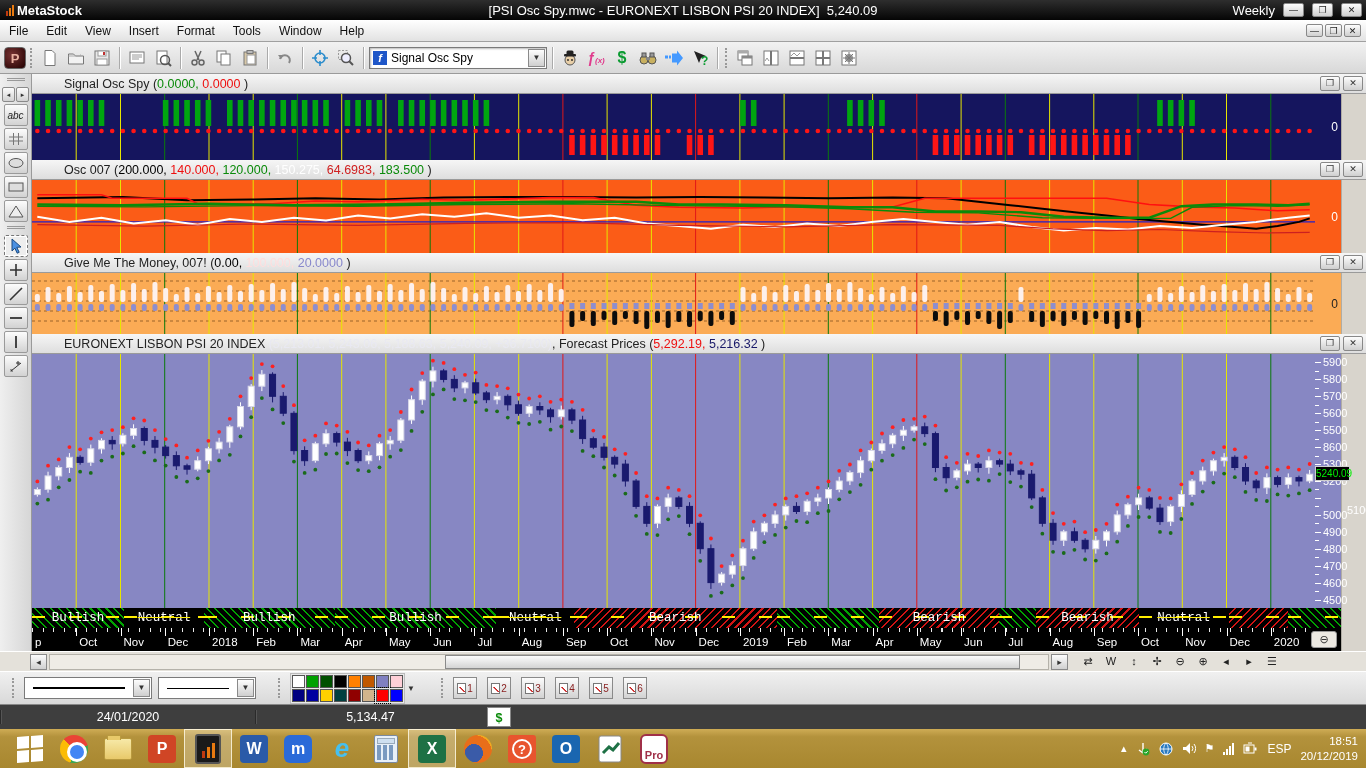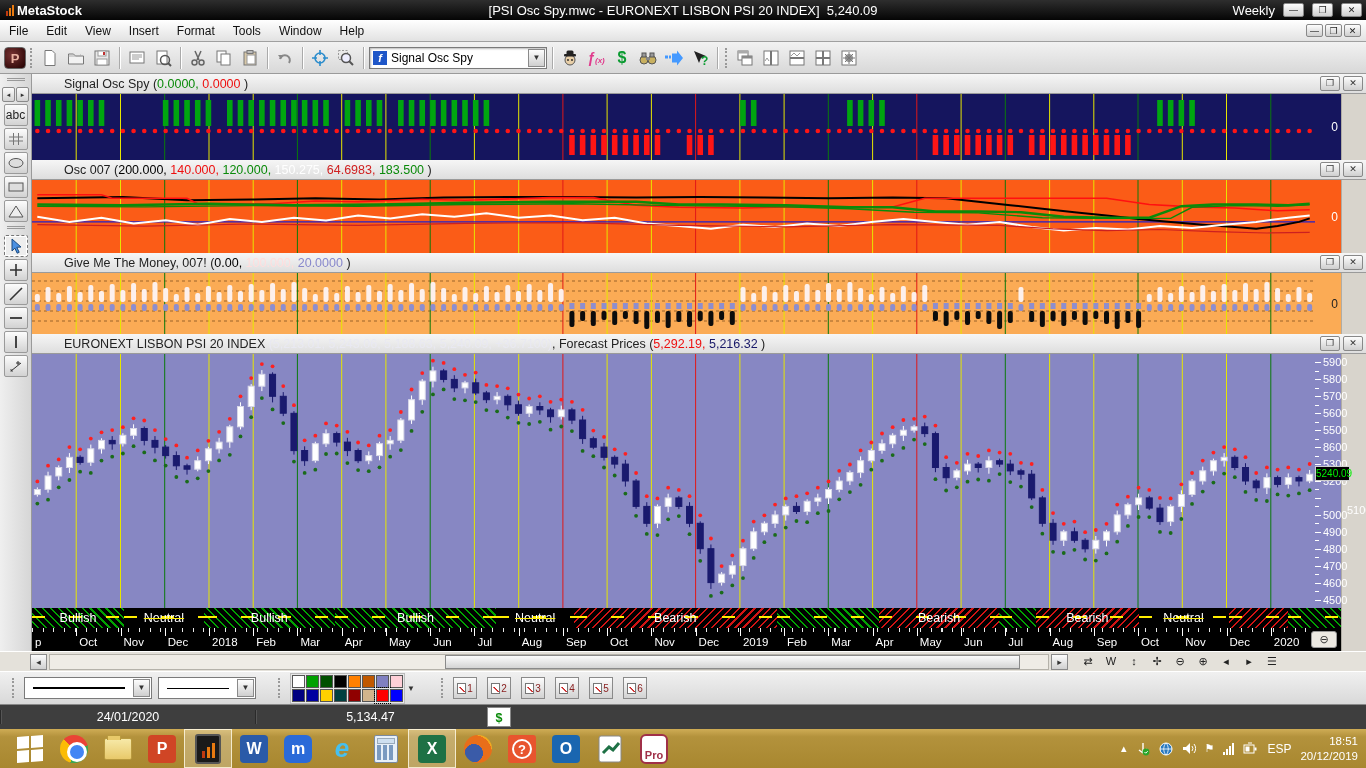--- a/index.html
+++ b/index.html
@@ -71,21 +71,21 @@
      text-align:center; border:1px solid #cfcfcf; padding:1px 0; }
 
   .ribbonrow, .xaxisrow { display:flex; }
   .ribbon { width:1309px; height:20px; background:#000; display:flex; overflow:hidden; }
   .rseg { position:relative; height:100%; display:flex; align-items:center; justify-content:center; }
   .rseg.bullish { background:repeating-linear-gradient(45deg, transparent 0 4px, rgba(0,170,0,.95) 4px 5.6px), #000; }
   .rseg.bearish { background:repeating-linear-gradient(135deg, transparent 0 4px, rgba(220,20,20,.95) 4px 5.6px), #000; }
   .rseg.neutral { background:#000; }
   .rseg:after { content:""; position:absolute; left:0; right:0; top:8px; height:2px;
      background:repeating-linear-gradient(90deg,#ffee00 0 13px, transparent 13px 37px); }
-  .rlabel { position:relative; z-index:2; color:#fff; font-size:12.5px; }
+  .rlabel { position:relative; z-index:2; color:#fff; font-size:12.5px;font-family:Liberation Mono, monospace; }
   .rseg.neutral .rlabel { text-decoration:line-through; text-decoration-color:#ffee00; }
   .xaxis { width:1309px; height:23px; background:#000; position:relative; }
   .xaxis:before { content:""; position:absolute; top:0; left:0; right:26px; height:4px;
      background:repeating-linear-gradient(90deg,#e8e8e8 0 1px, transparent 1px 10.7px); }
   .xlab { position:absolute; bottom:3px; color:#fff; font-size:11.5px; }
   .xtick { position:absolute; top:0; width:1px; height:8px; background:#fff; }
   .zoombtn { position:absolute; right:4px; top:3px; width:26px; height:17px; background:#ece9e2; border:1px solid #999;
      border-radius:3px; color:#333; font-size:11px; text-align:center; line-height:15px; }
 
   
@@ -360,21 +360,21 @@
 </div>
 
 <div class="chartregion">
 
   <div class="sidebar">
     <span class="sgrip"></span>
     <span class="sarrows">
       <span class="sbtn">◂</span>
       <span class="sbtn">▸</span>
     </span>
-    <span class="tool" style="font-size:12px;">abc</span>
+    <span class="tool" style="font-size:10px;font-style:italic;">abc</span>
     <span class="tool">
         <svg class="icon" width="14" height="12">
           <path d="M0 4h14M0 8h14M4.5 0v12M9.5 0v12" stroke="#777"></path>
         </svg>
       </span>
     <span class="tool">
         <svg class="icon" width="16" height="12">
           <ellipse cx="8" cy="6" rx="7" ry="4.5" fill="#ddd" stroke="#555"></ellipse>
         </svg>
       </span>

